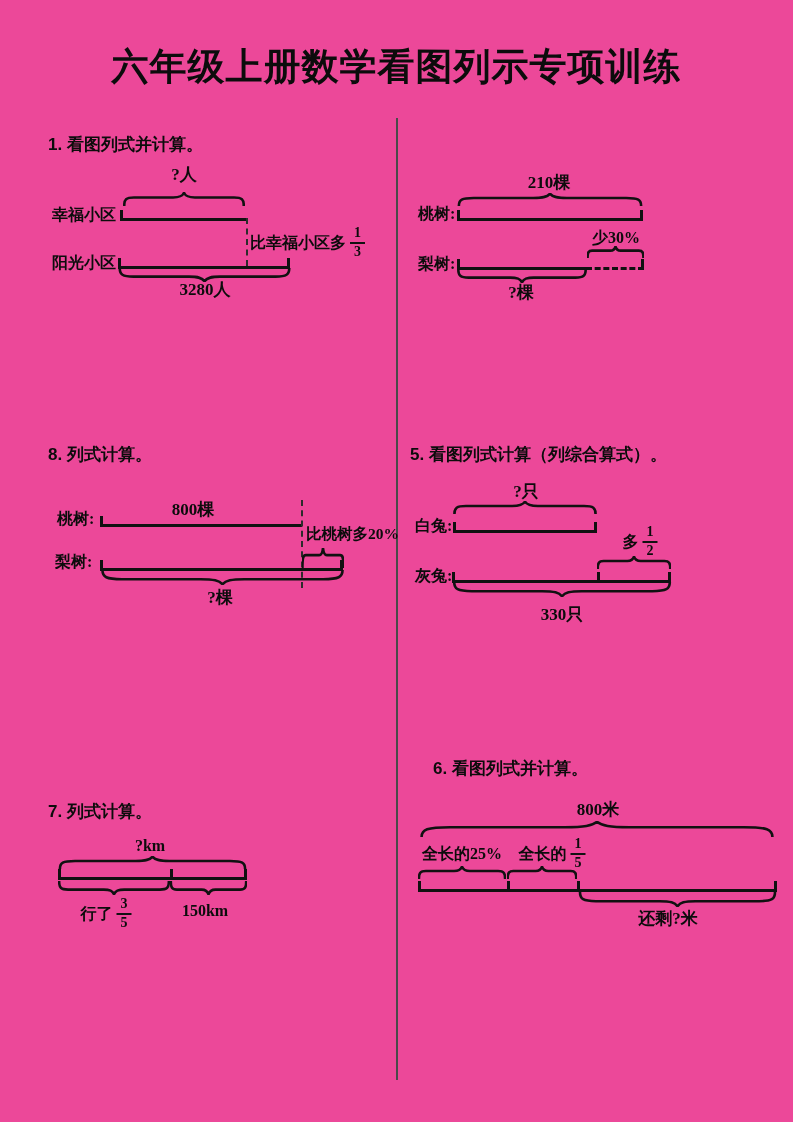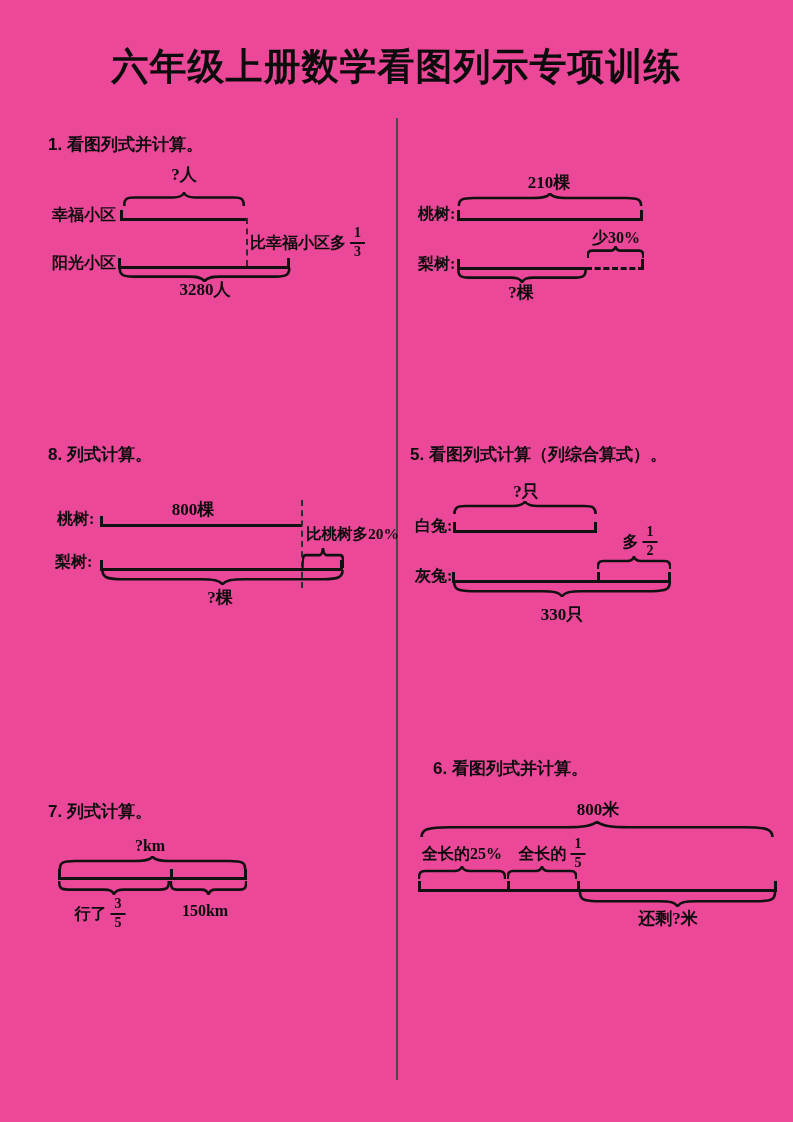--- a/index.html
+++ b/index.html
@@ -112,21 +112,21 @@
     <div class="brace" style="left:58px;top:881px;width:112px;height:14px;">
         <svg viewBox="0 0 100 16" preserveAspectRatio="none">
           <path d="M1,0 C1,7.5 2.5,9.8 9,9.8 L41,9.8 C46.5,9.8 48.6,11.2 50,15.2 C51.4,11.2 53.5,9.8 59,9.8 L91,9.8 C97.5,9.8 99,7.5 99,0" fill="none" stroke="#111" stroke-width="2.6" vector-effect="non-scaling-stroke" stroke-linecap="round"></path>
         </svg>
       </div>
     <div class="brace" style="left:170px;top:881px;width:77px;height:14px;">
         <svg viewBox="0 0 100 16" preserveAspectRatio="none">
           <path d="M1,0 C1,7.5 2.5,9.8 9,9.8 L41,9.8 C46.5,9.8 48.6,11.2 50,15.2 C51.4,11.2 53.5,9.8 59,9.8 L91,9.8 C97.5,9.8 99,7.5 99,0" fill="none" stroke="#111" stroke-width="2.6" vector-effect="non-scaling-stroke" stroke-linecap="round"></path>
         </svg>
       </div>
-    <div class="fracrow" style="left:100px;top:898px;height:32px;transform:translateX(-50%);">
+    <div class="fracrow" style="left:106px;top:898px;height:32px;transform:translateX(-50%);">
       <span>行了</span>
       <span class="frac">
         <span class="fnum">3</span>
         <span class="fden">5</span>
       </span>
     </div>
     <div class="lbl cx" style="left:205px;top:902px;">150km</div>
   </section>
 
   <section class="prob">

